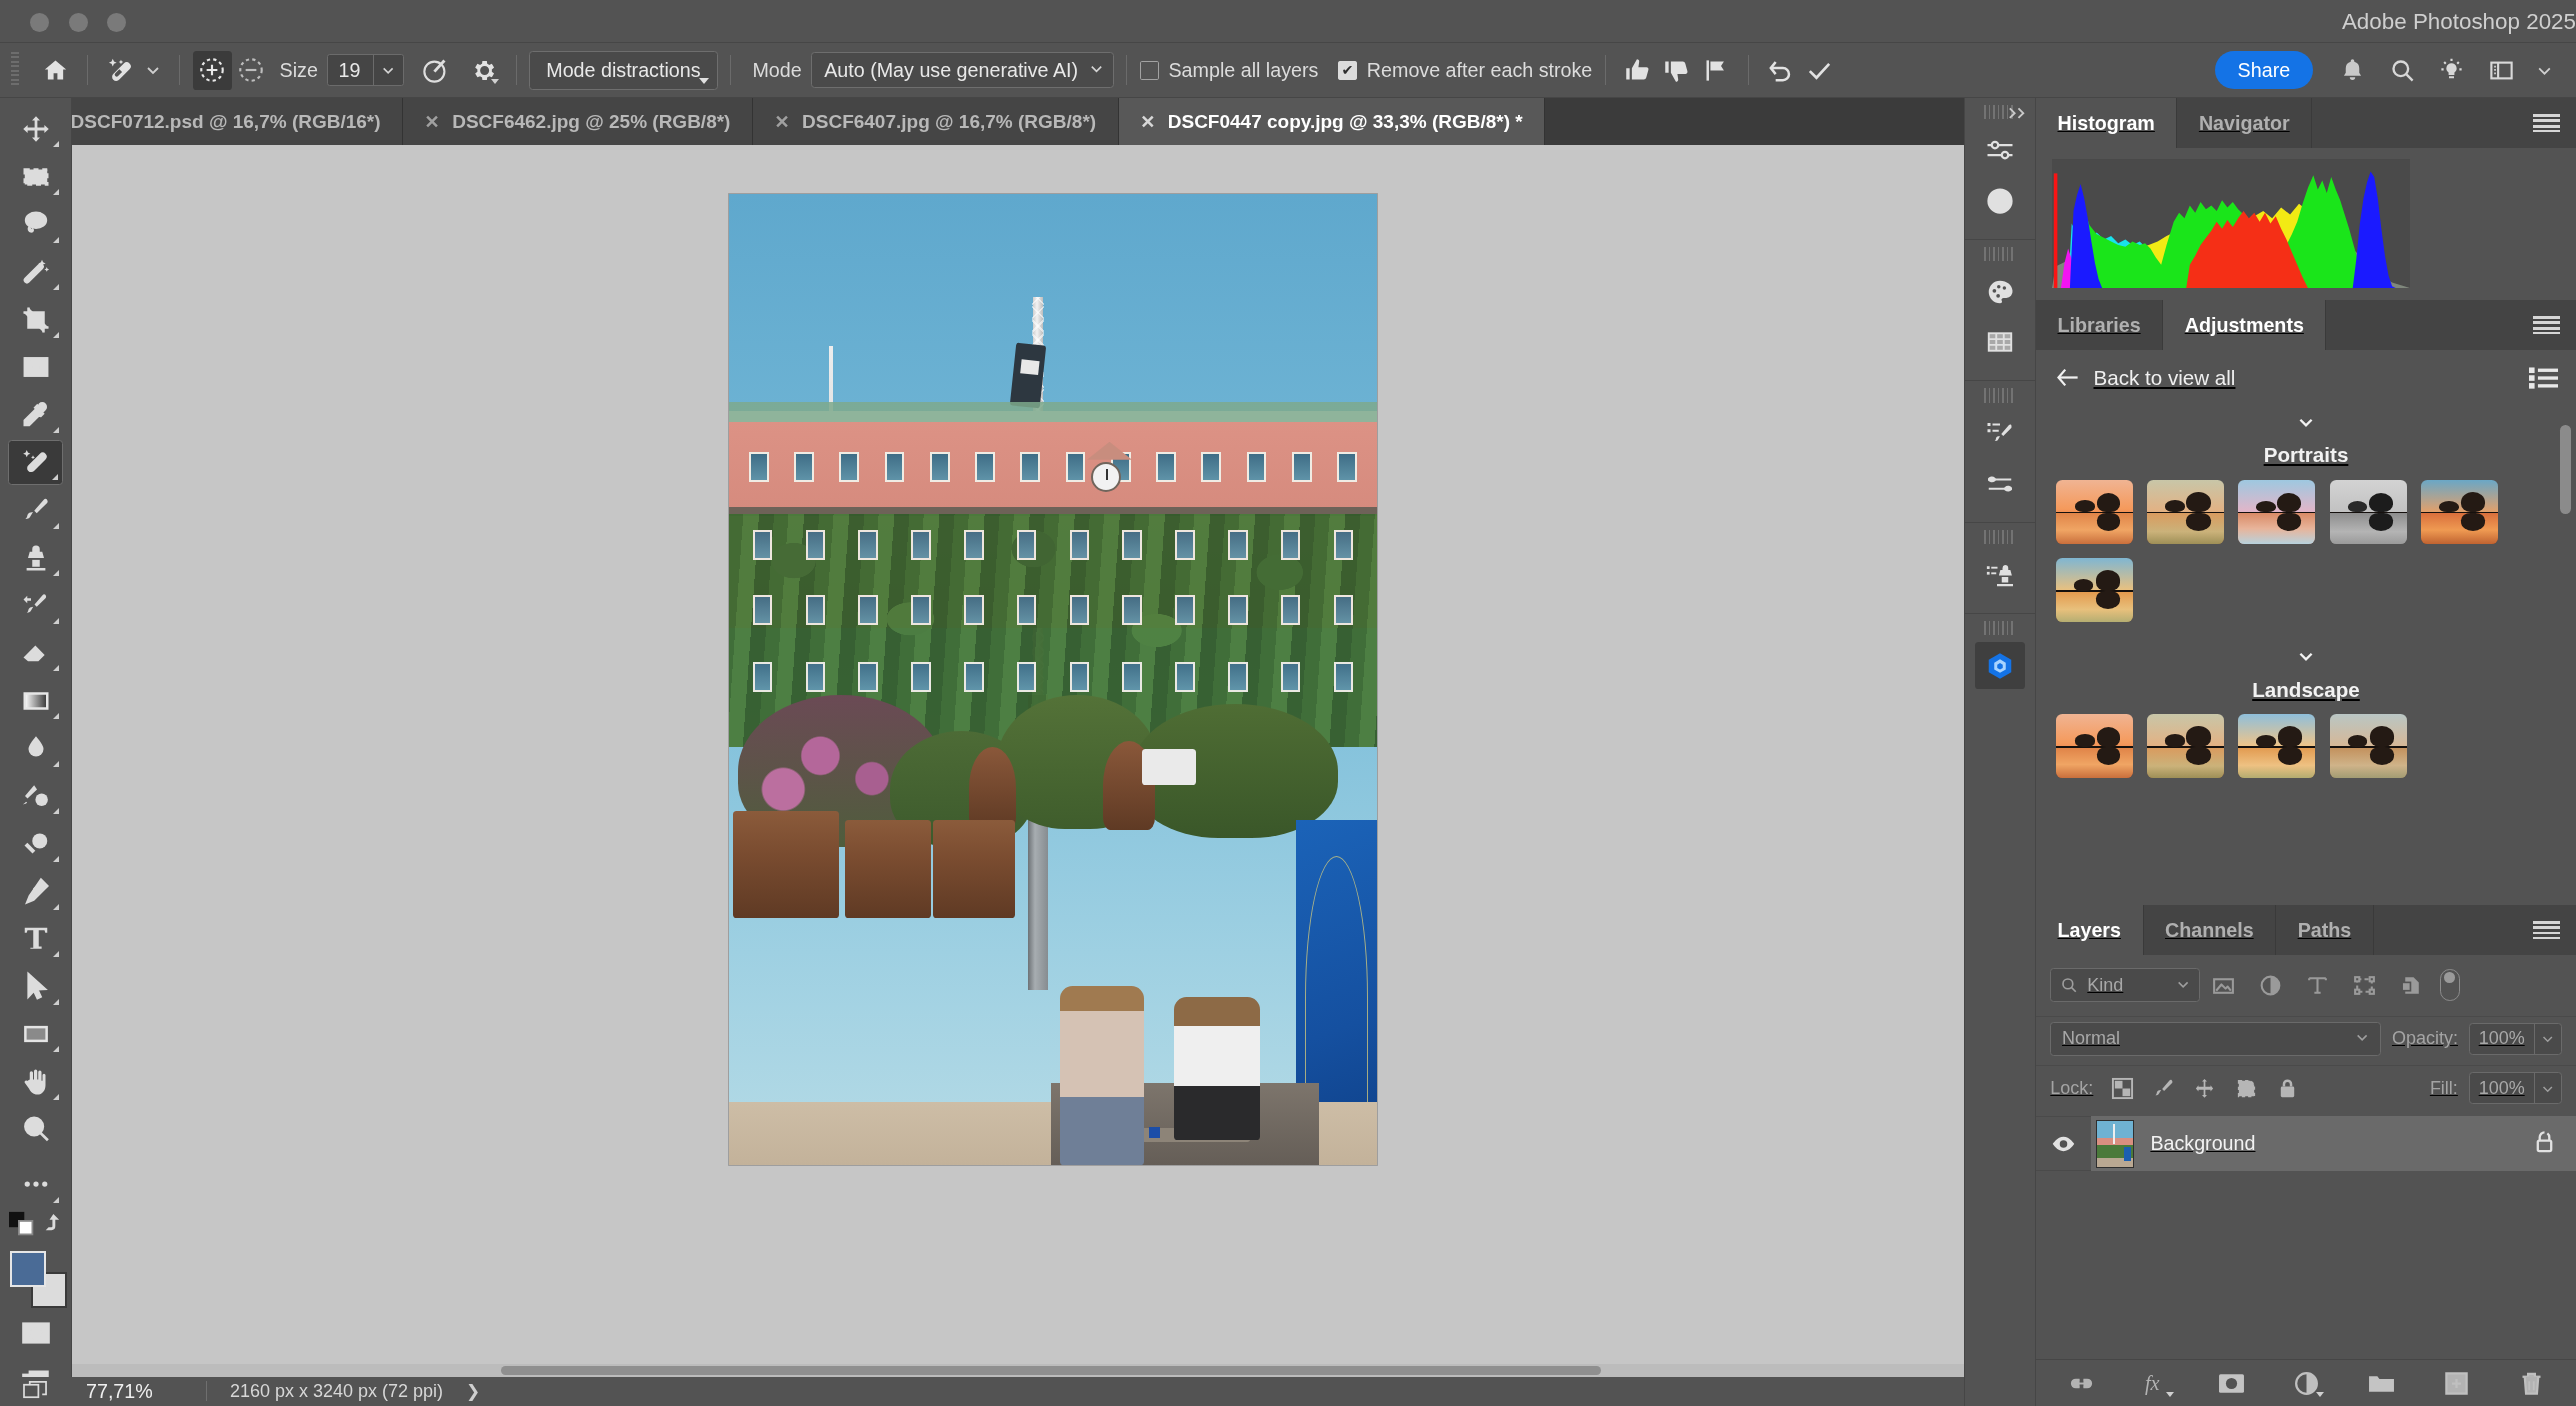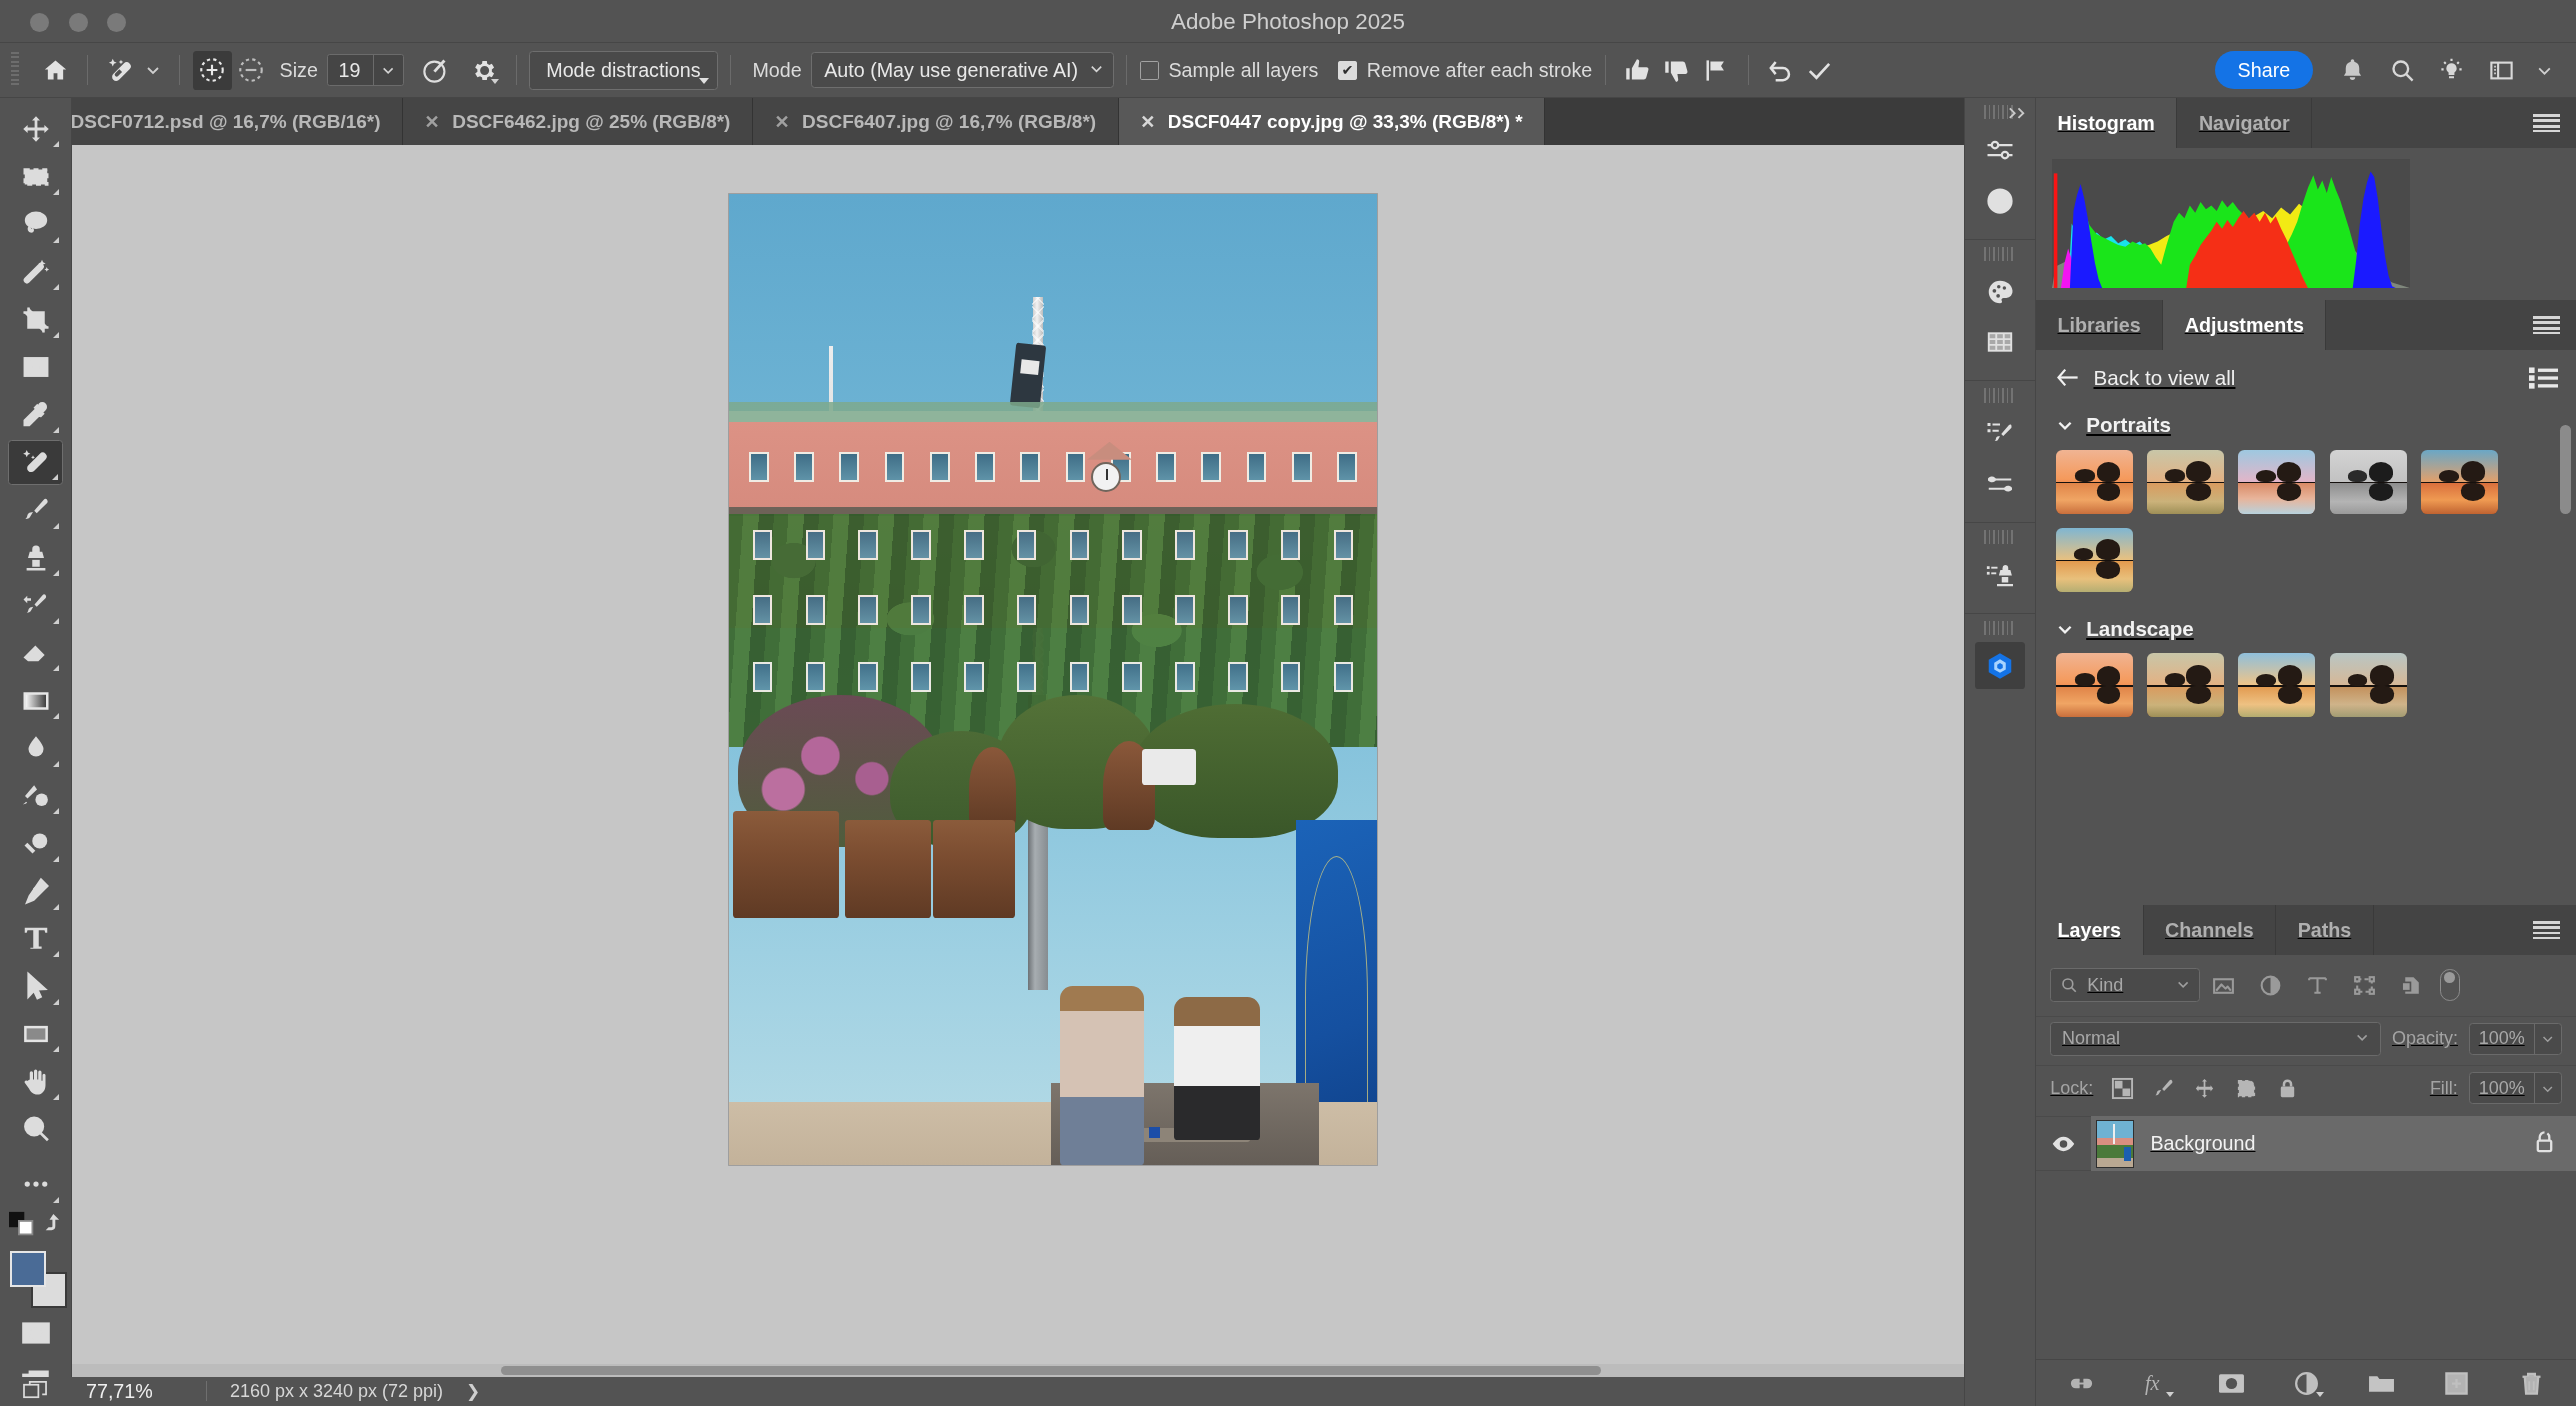--- a/index.html
+++ b/index.html
@@ -14,21 +14,21 @@
 
   
   .titlebar {
     position: absolute; left:0; top:0; width:2576px; height:43px;
     background:#535353; border-bottom:0.9px solid #464646;
   }
   .traffic { position:absolute; left:30px; top:12.5px; display:flex; gap:19.7px; }
   .traffic .dot { width:19px; height:19px; border-radius:50%; background:#7a7a7a; }
   .app-title {
     position:absolute; left:0; top:0; width:2576px; height:43px;
-    line-height:43px; text-align:center; color:#cfcfcf; font-size:22.4px;
+    line-height:43px; text-align:right; color:#cfcfcf; font-size:22.4px;
   }
 
   
   .optionsbar {
     position:absolute; left:0; top:43px; width:2576px; height:55px;
     background:#535353; border-bottom:0.9px solid #464646;
     display:flex; align-items:center;
   }
   .grip { width:19.7px; height:36px; margin-left:5.4px;
     background: repeating-linear-gradient(to bottom,#6d6d6d 0 1.8px, transparent 1.8px 4.5px);
@@ -203,21 +203,21 @@
   
   .hist-wrap { padding:10.7px 16px 12.5px; }
   .hist { position:relative; width:358px; height:129px; background:#4a4a4a; }
   .hist svg { display:block; }
 
   
   .adj-head { display:flex; align-items:center; padding:14.3px 18px 9px; }
   .adj-back { display:flex; align-items:center; gap:12.5px; color:#f0f0f0; font-size:20.6px; }
   .adj-listicon { margin-left:auto; width:29px; height:23px; }
   .adj-sect { display:flex; align-items:center; gap:12.5px; padding:12.5px 19.7px 5.4px;
-    color:#f2f2f2; font-size:20.6px; font-weight:bold; }
+    color:#f2f2f2; font-size:20.6px; font-weight:bold;flex-direction:column; }
   .thumbs { display:flex; flex-wrap:wrap; gap:14.3px; padding:7.2px 19.7px 12.5px; }
   .thumb { width:77px; height:64px; border-radius:6.3px; overflow:hidden; position:relative; }
   .th-sky { position:absolute; inset:0; }
   .th-water { position:absolute; left:0; bottom:0; width:100%; height:48%; }
   .th-line { position:absolute; left:0; top:50%; width:100%; height:3.6px; background:#15100d; }
   .th-tree { position:absolute; border-radius:50% 50% 40% 40%; background:#241a14; }
   .adj-scroll { position:absolute; right:5.4px; top:75px; width:10.7px; height:89px;
     background:#8b8b8b; border-radius:5.4px; }
 
   

